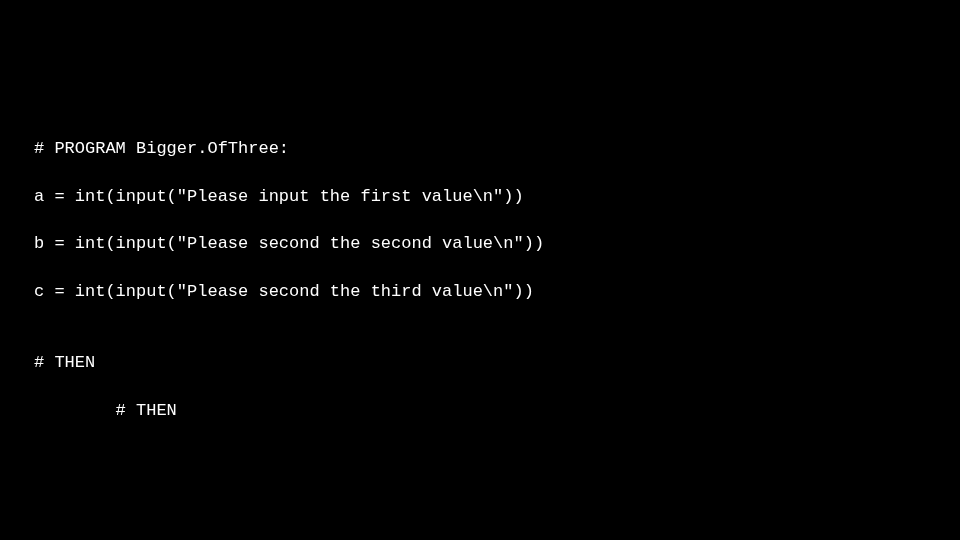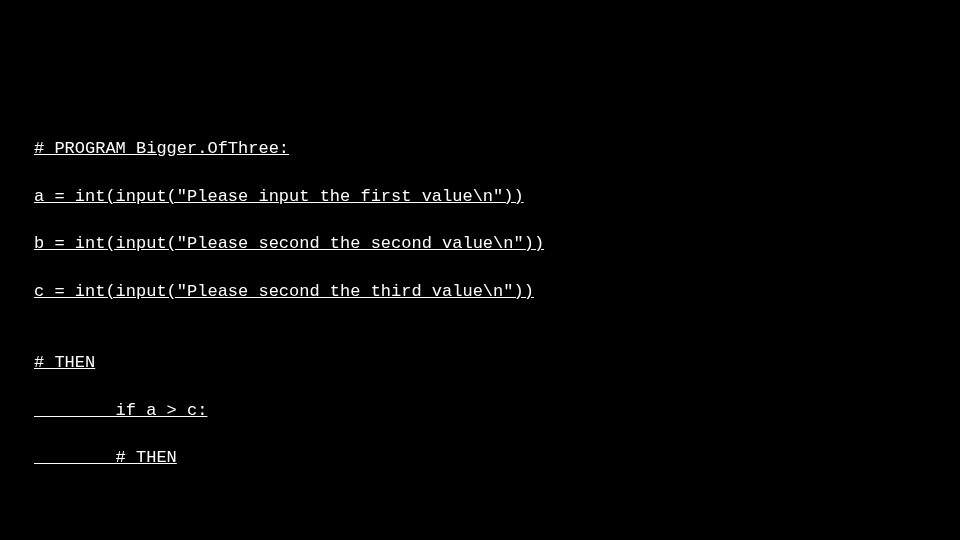--- a/index.html
+++ b/index.html
@@ -17,36 +17,34 @@
       padding: 18px 0 0 34px;
       line-height: 1.4;
       white-space: pre;
       overflow: hidden;
     }
     .code-container {
       display: block;
     }
     .line {
       display: block;
-      text-decoration: underline;
     }
   </style>
 </head>
 <body>
 
 
 
 <div class="code-container">
 <span class="line"># PROGRAM Bigger.OfThree:</span>
 <span class="line">a = int(input("Please input the first value\n"))</span>
 <span class="line">b = int(input("Please second the second value\n"))</span>
 <span class="line">c = int(input("Please second the third value\n"))</span>
 <span class="line"></span>
 <span class="line"># THEN</span>
-<span class="line">        if a &gt; c:</span>
 <span class="line">        # THEN</span>
 
 
 
 
 
 
 
 
 

